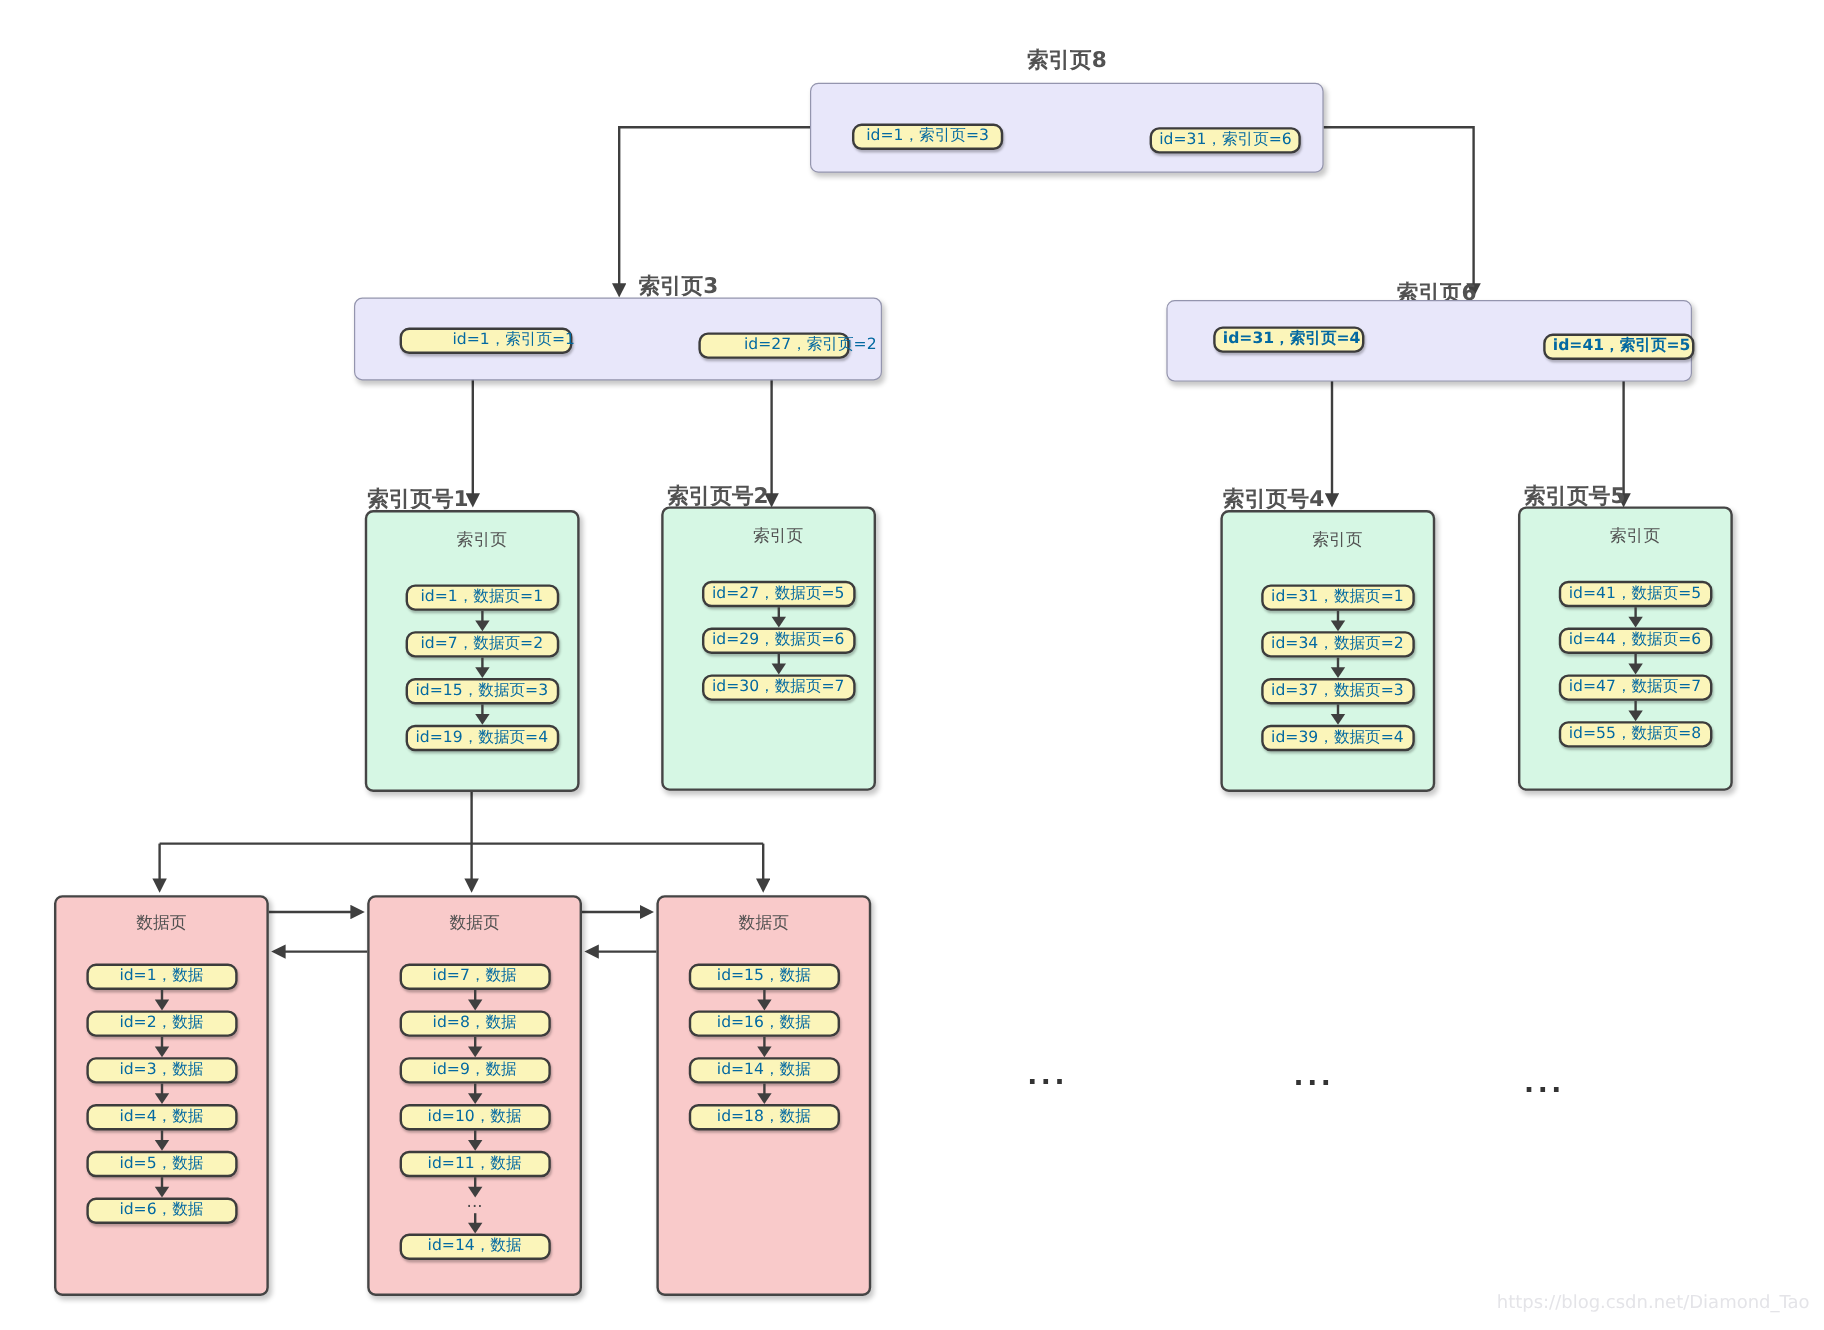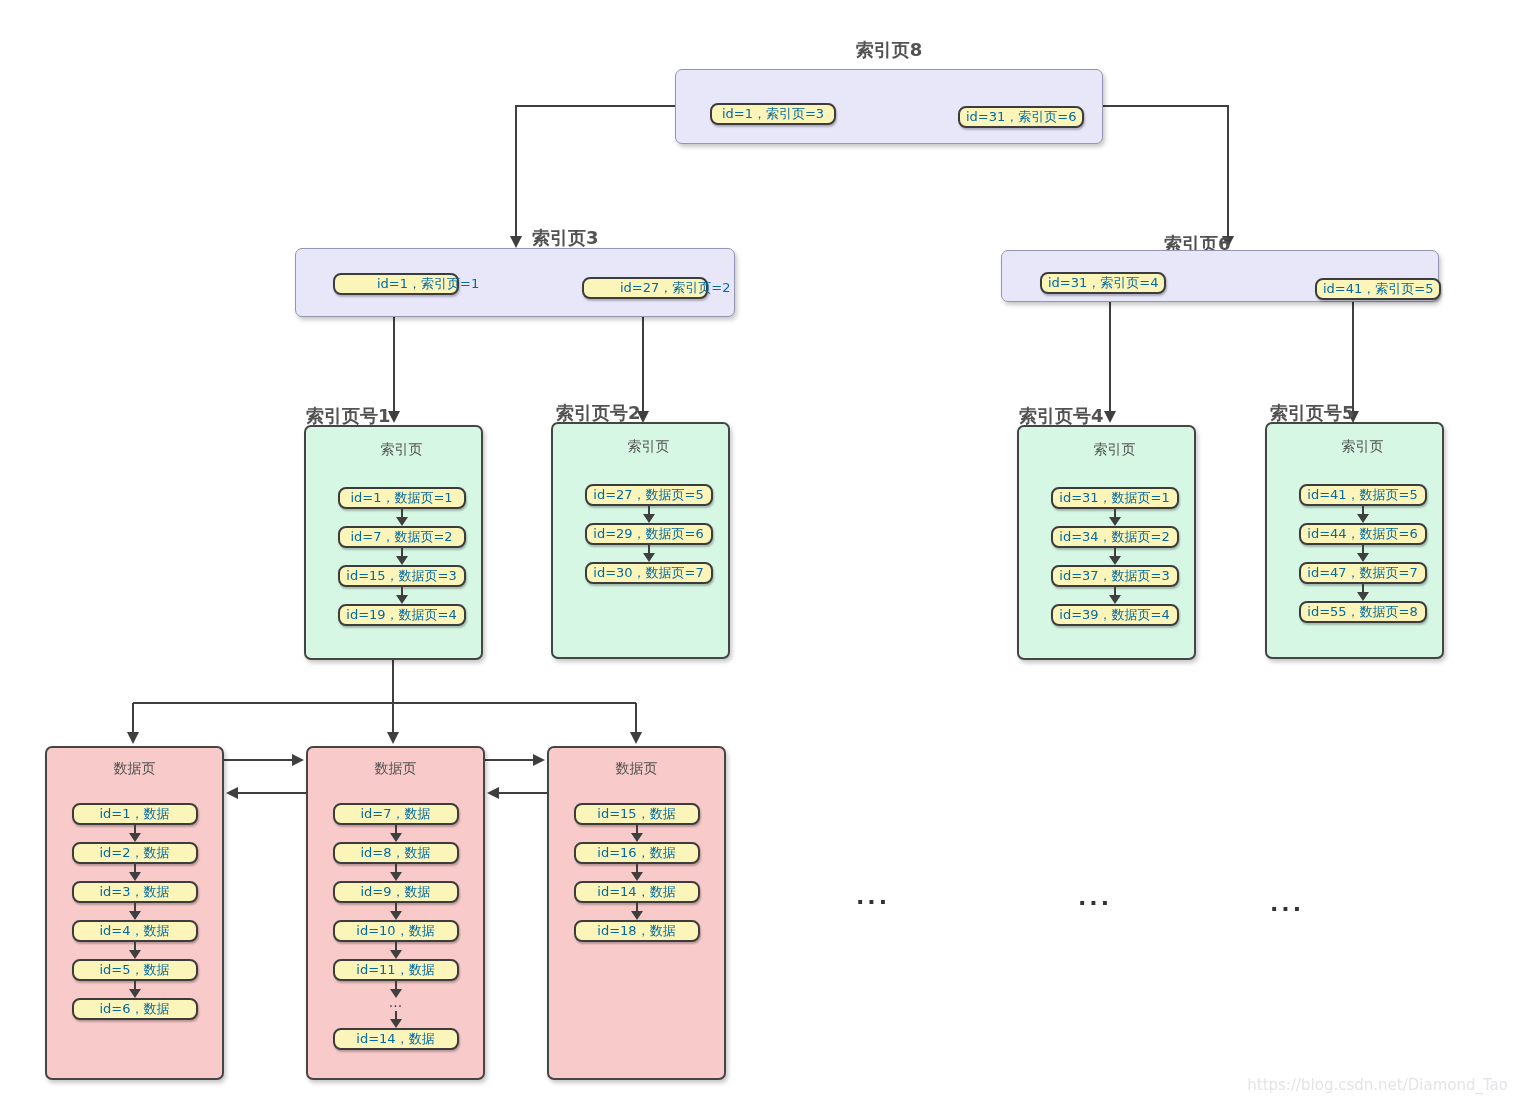--- a/index.html
+++ b/index.html
@@ -79,26 +79,26 @@
   </svg>
 
   <div class="node-label root-label" style="left:675px;top:38px;width:428px;">索引页8</div>
   <div class="box purple" style="left:675px;top:69px;width:428px;height:75px;">
     <div class="pill" style="left:34px;top:33px;width:126px;">id=1，索引页=3</div>
     <div class="pill" style="left:282px;top:36px;width:126px;">id=31，索引页=6</div>
   </div>
 
   <div class="node-label" style="left:532px;top:226px;">索引页3</div>
   <div class="box purple" style="left:295px;top:248px;width:440px;height:69px;">
-    <div class="pill" style="left:37px;top:24px;width:126px;padding-left:42px;">id=1，索引页=1</div>
+    <div class="pill" style="left:37px;top:24px;width:144px;padding-left:42px;">id=1，索引页=1</div>
     <div class="pill" style="left:286px;top:28px;width:126px;padding-left:36px;">id=27，索引页=2</div>
   </div>
 
   <div class="node-label" style="left:1164px;top:232px;">索引页6</div>
-  <div class="box purple" style="left:1001px;top:250px;width:438px;height:52px;">
+  <div class="box purple" style="left:972px;top:250px;width:438px;height:68px;font-weight:bold;">
     <div class="pill" style="left:38px;top:21px;width:126px;">id=31，索引页=4</div>
     <div class="pill" style="left:280px;top:27px;width:126px;margin-left:33px;">id=41，索引页=5</div>
   </div>
 
   <div class="node-label" style="left:306px;top:404px;">索引页号1</div>
   <div class="box green" style="left:304px;top:425px;width:179px;height:235px;">
     <div class="box-title">索引页</div>
     <div class="stack">
       <div class="pill">id=1，数据页=1</div>
       <div class="mini-arrow"></div>

